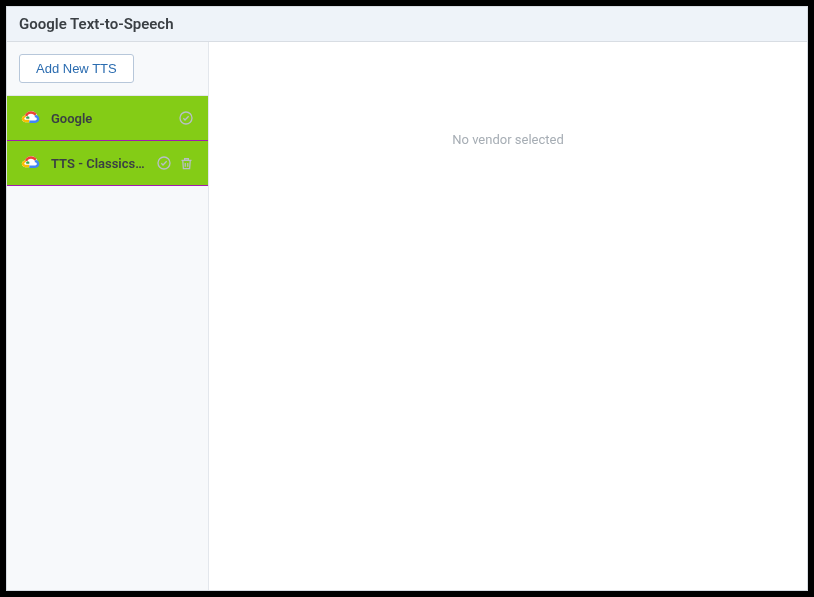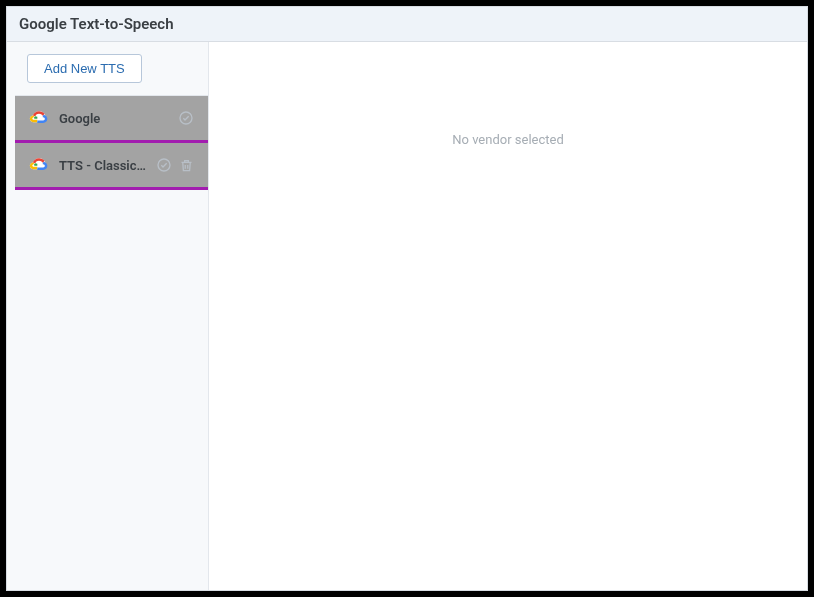--- a/index.html
+++ b/index.html
@@ -32,21 +32,20 @@
       flex: 1;
       display: flex;
       min-height: 0;
     }
     .sidebar {
       width: 202px;
       background: #f7f9fb;
       border-right: 1px solid #e3e7ec;
       display: flex;
       flex-direction: column;
-      padding-left: 8px;
     }
     .sidebar-top {
       padding: 12px;
       border-bottom: 1px solid #e3e7ec;
     }
     .add-btn {
       display: inline-flex;
       align-items: center;
       justify-content: center;
       padding: 6px 16px;
@@ -57,23 +56,23 @@
       border: 1px solid #b7c7da;
       border-radius: 3px;
       cursor: pointer;
     }
     .vendor-list { display: flex; flex-direction: column; }
     .vendor-item {
       display: flex;
       align-items: center;
       gap: 10px;
       padding: 12px 14px;
-      border-bottom: 3px solid #a21caf;
+      border-bottom: 1px solid #a21caf;
       cursor: pointer;
-      background: #a3a3a3;
+      background: #84cc16;
     }
     .vendor-icon {
       width: 20px; height: 20px;
       flex-shrink: 0;
       display: flex; align-items: center; justify-content: center;
     }
     .vendor-label {
       font-size: 13px;
       font-weight: 600;
       color: #3a3f44;

